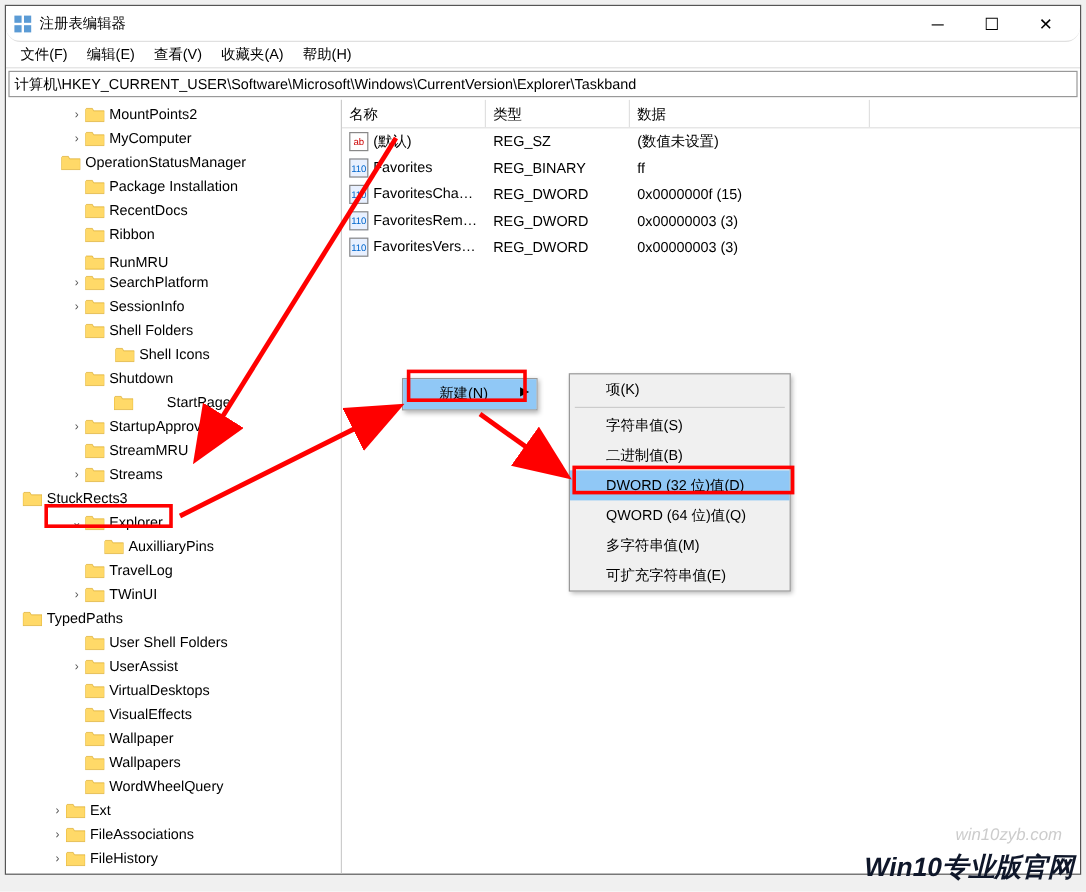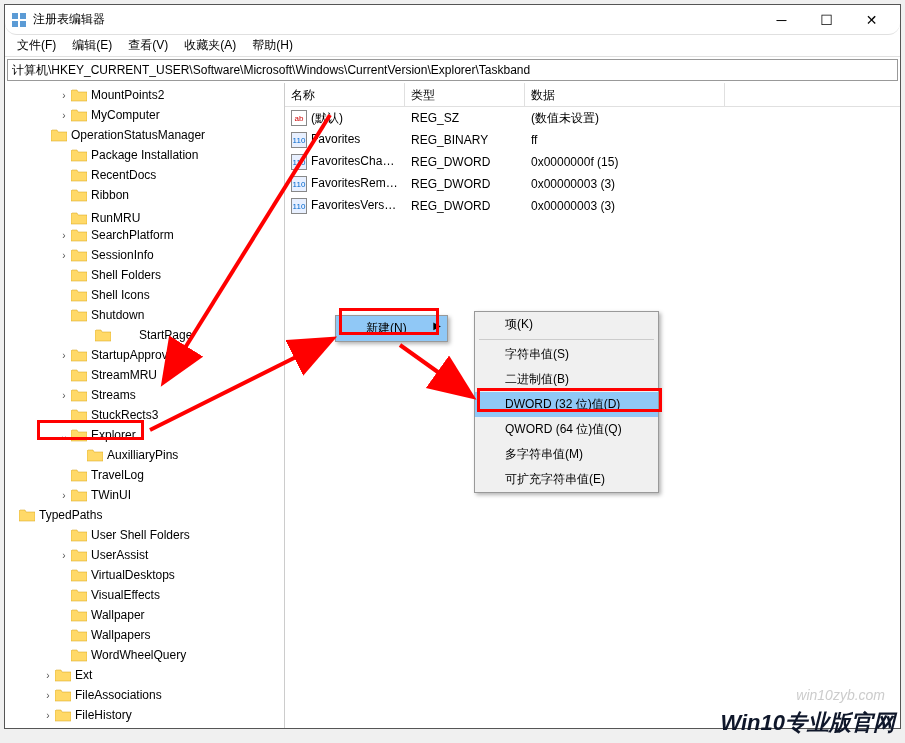--- a/index.html
+++ b/index.html
@@ -147,21 +147,21 @@
               </svg></span>
             <span class="label">SessionInfo</span>
           </div>
           <div class="tree-item" style="padding-left: 52px;">
             <span class="chev"></span>
             <span class="folder"><svg width="16" height="13" viewBox="0 0 16 13">
                 <path class="folder-svg" d="M0,2 L0,12 L16,12 L16,3 L7,3 L6,1 L1,1 Z"></path>
               </svg></span>
             <span class="label">Shell Folders</span>
           </div>
-          <div class="tree-item" style="padding-left: 52px;">
+          <div class="tree-item" style="padding-left: 52px; margin-left: 25px;">
             <span class="chev"></span>
             <span class="folder"><svg width="16" height="13" viewBox="0 0 16 13">
                 <path class="folder-svg" d="M0,2 L0,12 L16,12 L16,3 L7,3 L6,1 L1,1 Z"></path>
               </svg></span>
             <span class="label">Shell Icons</span>
           </div>
           <div class="tree-item" style="padding-left: 52px;">
             <span class="chev"></span>
             <span class="folder"><svg width="16" height="13" viewBox="0 0 16 13">
                 <path class="folder-svg" d="M0,2 L0,12 L16,12 L16,3 L7,3 L6,1 L1,1 Z"></path>
@@ -189,21 +189,21 @@
               </svg></span>
             <span class="label">StreamMRU</span>
           </div>
           <div class="tree-item" style="padding-left: 52px;">
             <span class="chev">›</span>
             <span class="folder"><svg width="16" height="13" viewBox="0 0 16 13">
                 <path class="folder-svg" d="M0,2 L0,12 L16,12 L16,3 L7,3 L6,1 L1,1 Z"></path>
               </svg></span>
             <span class="label">Streams</span>
           </div>
-          <div class="tree-item" style="padding-left: 52px;">
+          <div class="tree-item" style="">
             <span class="chev"></span>
             <span class="folder"><svg width="16" height="13" viewBox="0 0 16 13">
                 <path class="folder-svg" d="M0,2 L0,12 L16,12 L16,3 L7,3 L6,1 L1,1 Z"></path>
               </svg></span>
             <span class="label">StuckRects3</span>
           </div>
           <div class="tree-item" style="padding-left: 52px;">
             <span class="chev">⌄</span>
             <span class="folder"><svg width="16" height="13" viewBox="0 0 16 13">
                 <path class="folder-svg" d="M0,2 L0,12 L16,12 L16,3 L7,3 L6,1 L1,1 Z"></path>

